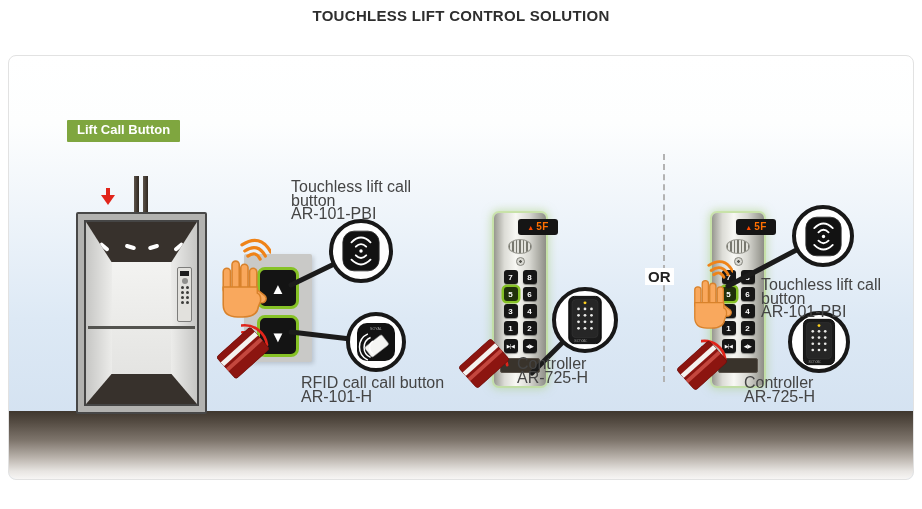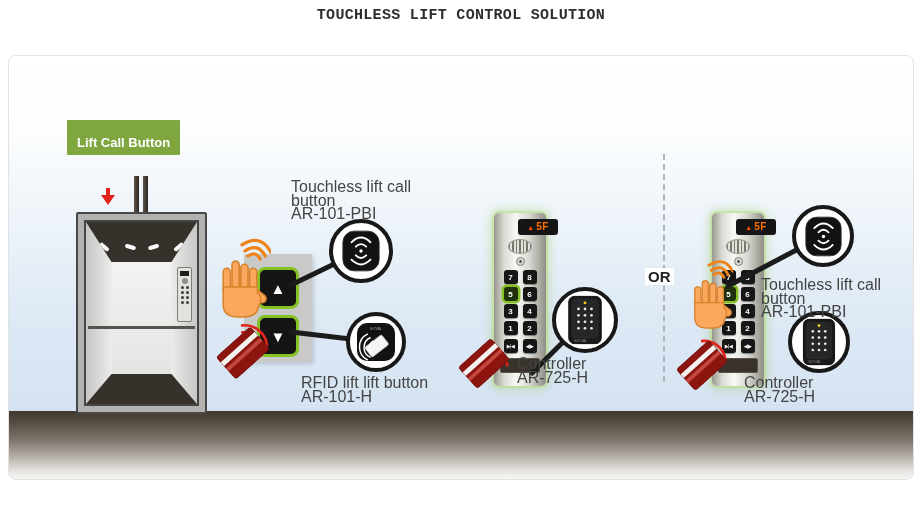--- a/index.html
+++ b/index.html
@@ -1,30 +1,30 @@
 <!DOCTYPE html>
 <html><head>
 <meta charset="utf-8">
 <style>
   * { box-sizing: border-box; margin: 0; padding: 0; }
   html,body { width: 922px; height: 509px; background:#fff; font-family:"Liberation Sans", sans-serif; overflow:hidden; }
   .abs { position:absolute; }
 
   .title { position:absolute; left:0; top:7px; width:922px; text-align:center;
-           font-size:15px; font-weight:bold; color:#2e2e2e; letter-spacing:.3px;font-family:Liberation Mono, monospace; }
+           font-size:15px; font-weight:bold; color:#2e2e2e; letter-spacing:.3px; }
 
   .scene { position:absolute; left:8px; top:55px; width:906px; height:425px;
            border:1px solid #e2e2e2; border-radius:8px; overflow:hidden;
            background:linear-gradient(180deg,#ffffff 0%,#fdfefe 16%,#eef4fa 38%,#dde9f5 62%,#d4e2f1 86%,#d2e0f0 100%); }
 
   .ground { position:absolute; left:0; top:355px; width:906px; height:70px;
             background:linear-gradient(180deg,#3f372e 0%,#554c43 16%,#7e756c 42%,#b8b1aa 66%,#e8e5e2 86%,#fbfaf9 100%); }
 
   .section-label { position:absolute; background:#7fa63f; color:#fff; font-size:13px;
-                   font-weight:bold; padding:15px 10px 5px; border-radius:1px; }
+                   font-weight:bold; padding:2px 10px 5px; border-radius:1px; }
 
   
   .cable { position:absolute; width:5px; height:38px; top:120px;
            background:linear-gradient(90deg,#5d544b,#2e2720); }
   .down-arrow { position:absolute; left:92px; top:132px; width:14px; }
   .down-arrow .stem { width:4px; height:7px; background:#e1251b; margin:0 auto; }
   .down-arrow .head { width:0; height:0; margin:0 auto;
                       border-left:7px solid transparent; border-right:7px solid transparent;
                       border-top:10px solid #e1251b; }
   .elevator { position:absolute; left:67px; top:156px; width:131px; height:202px;
@@ -365,21 +365,21 @@
       </g>
       <text x="7" y="51" font-size="4.5" font-style="italic" fill="#8a8a88">SOYAL</text>
     </svg>
   </div>
 
   <div class="callout-text" style="left:282px; top:124px; width:150px;">
     <div>Touchless lift call button</div>
     <div>AR-101-PBI</div>
   </div>
   <div class="callout-text" style="left:292px; top:320px; width:150px;">
-    <div>RFID lift lift button</div>
+    <div>RFID call call button</div>
     <div>AR-101-H</div>
   </div>
   <div class="callout-text" style="left:508px; top:301px; width:150px;">
     <div>Controller</div>
     <div>AR-725-H</div>
   </div>
   <div class="callout-text" style="left:752px; top:222px; width:160px;">
     <div>Touchless lift call button</div>
     <div>AR-101-PBI</div>
   </div>

